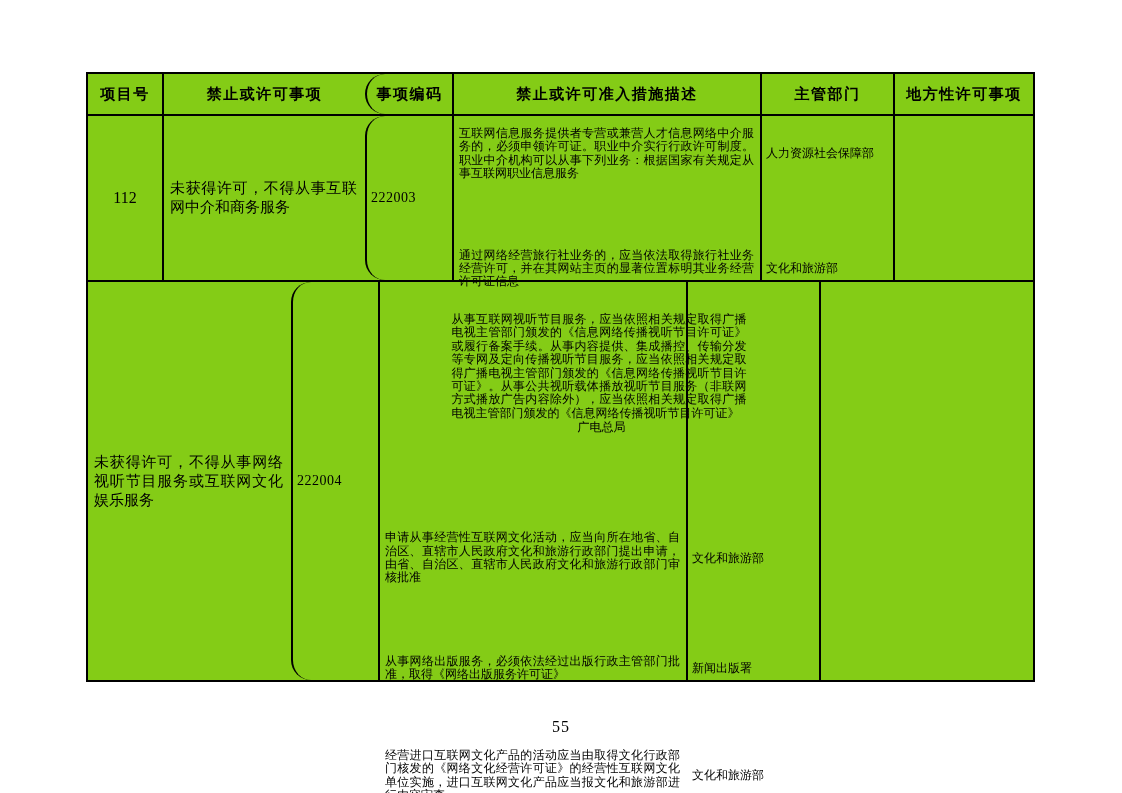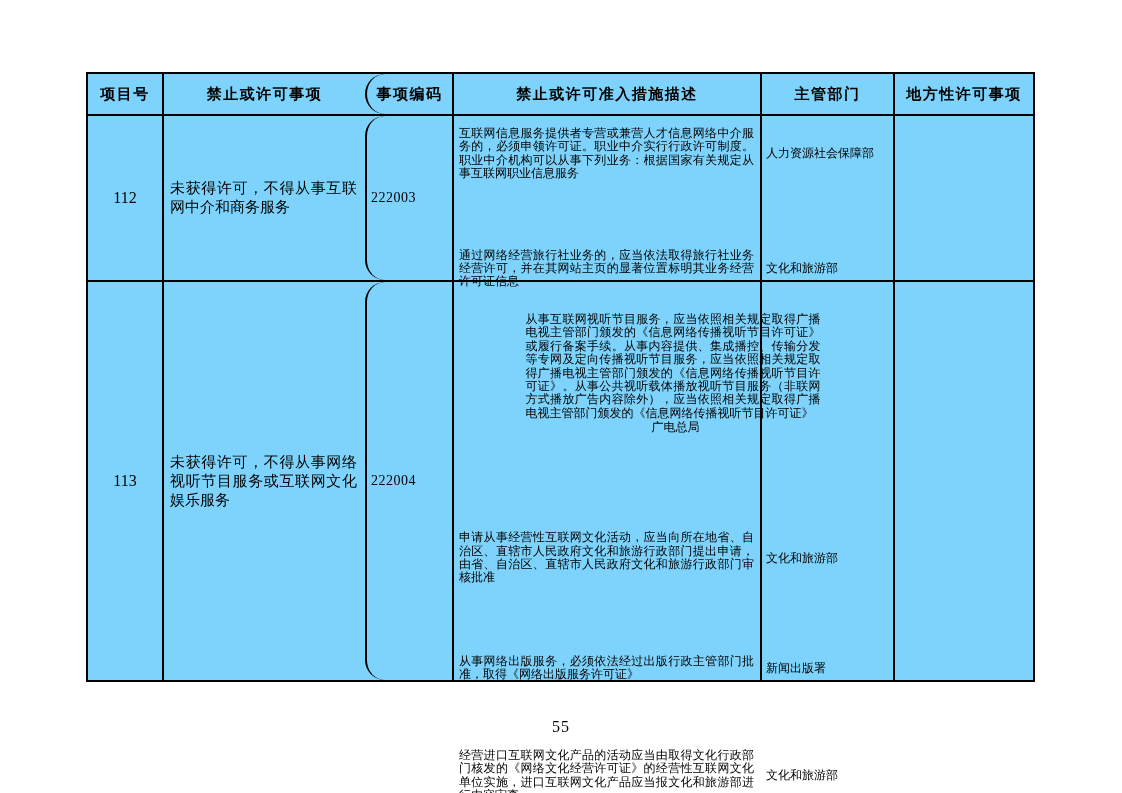--- a/index.html
+++ b/index.html
@@ -8,21 +8,21 @@
     background: #ffffff;
     color: #000000;
     font-family: "Liberation Serif", "DejaVu Serif", serif;
   }
   .page { position: relative; width: 1122px; height: 793px; background: #ffffff; overflow: hidden; }
 
   .doc-table {
     position: absolute; left: 86px; top: 72px; width: 949px;
     border: 2px solid #000;
     display: flex; flex-direction: column;
-    background: #7dd3fc;
+    background: #84cc16;
   }
   .trow { display: flex; width: 100%; }
   .trow + .trow { border-top: 2px solid #000; }
   .cell { border-left: 2px solid #000; position: relative; }
   .cell:first-child { border-left: none; }
 
   .c1 { width: 74px; }
   .c2 { width: 203px; }
   .c3 { width: 87px; border-radius: 20px; }
   .c4 { width: 308px; }
@@ -101,21 +101,20 @@
         <div class="subrow">
           <div class="desc">通过网络经营旅行社业务的，应当依法取得旅行社业务经营许可，并在其网站主页的显著位置标明其业务经营许可证信息</div>
           <div class="dept">文化和旅游部</div>
         </div>
         <div class="vline"></div>
       </div>
       <div class="cell c6"></div>
     </div>
 
     <div class="trow row-113">
-      <div class="cell c1 center-cell id-cell">113</div>
       <div class="cell c2 item-cell">
         <div class="item-text">未获得许可，不得从事网络视听节目服务或互联网文化娱乐服务</div>
       </div>
       <div class="cell c3 code-cell">
         <div class="code-text">222004</div>
       </div>
       <div class="cell c45">
         <div class="subrow">
           <div class="desc">从事互联网视听节目服务，应当依照相关规定取得广播电视主管部门颁发的《信息网络传播视听节目许可证》或履行备案手续。从事内容提供、集成播控、传输分发等专网及定向传播视听节目服务，应当依照相关规定取得广播电视主管部门颁发的《信息网络传播视听节目许可证》。从事公共视听载体播放视听节目服务（非联网方式播放广告内容除外），应当依照相关规定取得广播电视主管部门颁发的《信息网络传播视听节目许可证》</div>
           <div class="dept">广电总局</div>

